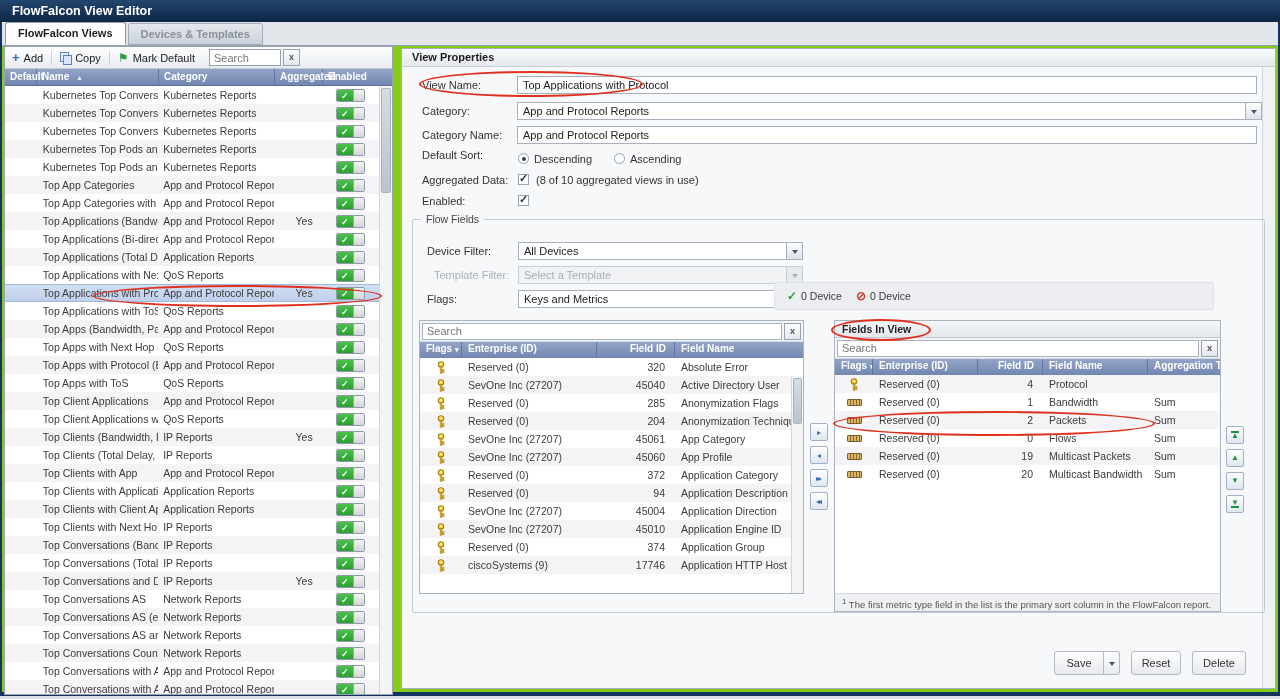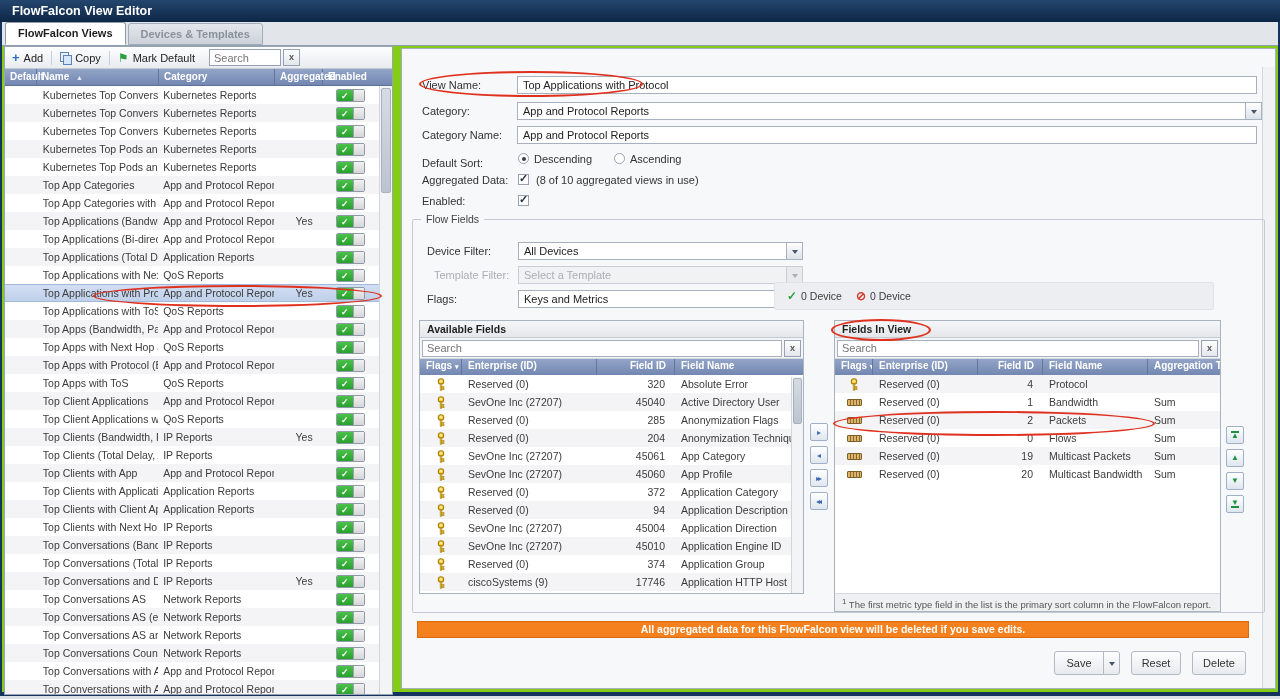--- a/index.html
+++ b/index.html
@@ -598,39 +598,40 @@
             </div>
           </div>
         </div>
       </div>
     <div class="left-scrollbar">
       <div class="thumb"></div>
     </div>
   </div>
 
   <div class="vp">
+    <div class="vp-header">View Properties</div>
     <div class="vp-scrollbar"></div>
 
     <div class="vp-body">
 
       <div class="flabel" style="left:20px; top:12px;">View Name:</div>
       <input class="tinput" style="left: 115px; top: 9px; width: 740px;" value="Top Applications with Protocol">
 
       <div class="flabel" style="left:20px; top:38px;">Category:</div>
       <div class="selectbox" style="left:115px; top:35px; width:745px;">
         <span>App and Protocol Reports</span>
         <span class="arrow-cell">
             <i></i>
           </span>
       </div>
 
       <div class="flabel" style="left:20px; top:62px;">Category Name:</div>
       <input class="tinput" style="left: 115px; top: 59px; width: 740px;" value="App and Protocol Reports">
 
-      <div class="flabel" style="left:20px; top:90px;">Default Sort:</div>
+      <div class="flabel" style="left:20px; top:82px;">Default Sort:</div>
       <span class="radio checked" style="left:116px; top:86px;"></span>
       <div class="flabel" style="left:132px; top:86px;">Descending</div>
       <span class="radio" style="left:212px; top:86px;"></span>
       <div class="flabel" style="left:228px; top:86px;">Ascending</div>
 
       <div class="flabel" style="left:20px; top:107px;">Aggregated Data:</div>
       <span class="cbox checked" style="left:116px; top:107px;"></span>
       <div class="flabel" style="left:134px; top:107px;">(8 of 10 aggregated views in use)</div>
 
       <div class="flabel" style="left:20px; top:128px;">Enabled:</div>
@@ -668,21 +669,20 @@
             <span class="okmark">✓</span>
             <span>0 Device</span>
           </span>
           <span class="statusitem">
             <span class="nomark">⊘</span>
             <span>0 Device</span>
           </span>
         </div>
 
         <div class="ftable" style="left:6px; top:100px; width:385px; height:274px;">
-          <div class="ft-title">Available Fields</div>
           <div class="ft-search">
             <input placeholder="Search" style="">
             <div class="xbtn">x</div>
           </div>
           <div class="ft-head">
             <div style="width:42px;"><span>Flags</span> <span style="font-size:7px;">▾</span></div>
             <div style="width:135px;">Enterprise (ID)</div>
             <div style="width:78px; text-align:right; padding-right:8px;">Field ID</div>
             <div style="flex:1; border-right:none;">Field Name</div>
           </div>
@@ -959,21 +959,20 @@
           </div>
         <div class="sqbtn greenbtn" style="left:813px; top:252px;">
             <span class="rtri">▼</span>
           </div>
         <div class="sqbtn greenbtn" style="left:813px; top:275px;">
             <span class="rtri">▼</span>
             <span class="rbar"></span>
           </div>
       </div>
 
-      <div class="warnbar">All aggregated data for this FlowFalcon view will be deleted if you save edits.</div>
 
       <div class="btn" style="left:652px; top:584px; width:50px; border-radius:3px 0 0 3px;">Save</div>
       <div class="btn save-arrow" style="left:701px; top:584px; width:17px; border-radius:0 3px 3px 0;">
           <i></i>
         </div>
       <div class="btn" style="left:729px; top:584px; width:50px;">Reset</div>
       <div class="btn" style="left:790px; top:584px; width:54px;">Delete</div>
     </div>
   </div>
 

